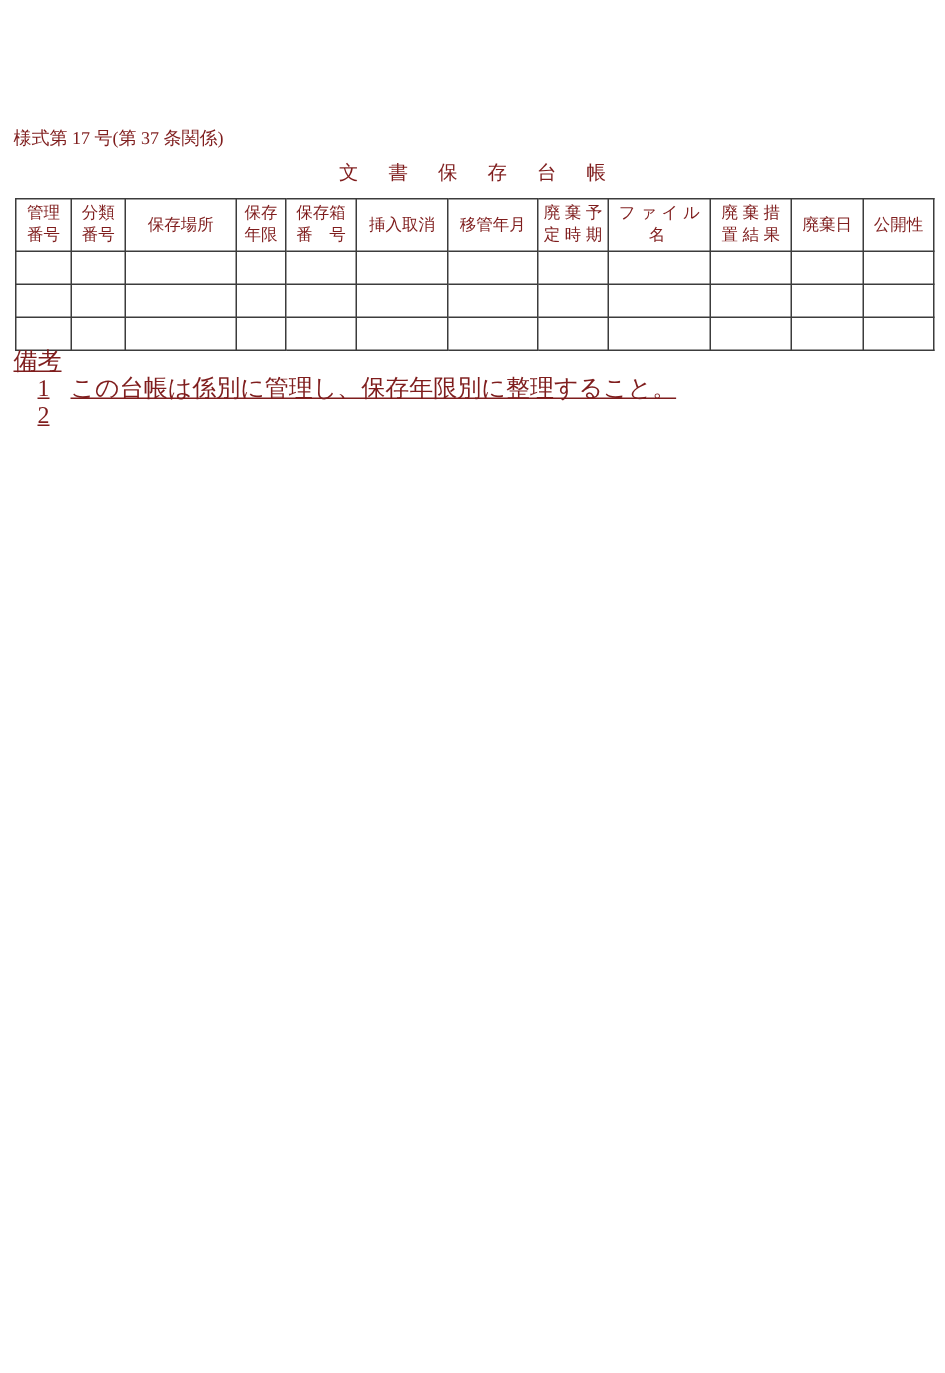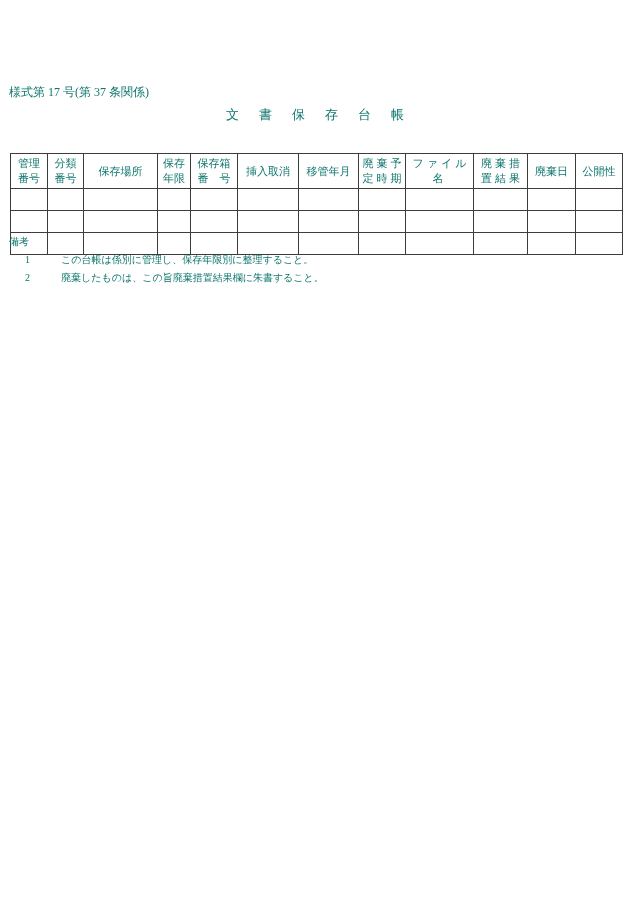--- a/index.html
+++ b/index.html
@@ -6,21 +6,21 @@
     margin: 0;
     padding: 0;
     background: #ffffff;
   }
   .page {
     position: relative;
     width: 630px;
     height: 915px;
     background: #ffffff;
     font-family: "Liberation Serif", "DejaVu Serif", serif;
-    color: #0f766e;
+    color: #7f1d1d;
     overflow: hidden;
   }
   .form-number {
     position: absolute;
     left: 9px;
     top: 85px;
     font-size: 12px;
     line-height: 14px;
     white-space: pre;
   }
@@ -35,21 +35,20 @@
     text-indent: 20px;
     line-height: 16px;
   }
   table.ledger {
     position: absolute;
     left: 10px;
     top: 132px;
     width: 612px;
     border-collapse: collapse;
     table-layout: fixed;
-    margin-top: 21px;
   }
   table.ledger th, table.ledger td {
     border: 1px solid #3c3c3c;
     padding: 0;
   }
   table.ledger thead th {
     height: 34px;
     font-weight: normal;
     font-size: 11px;
     line-height: 15px;
@@ -70,37 +69,38 @@
   col.c7  { width: 60px; }
   col.c8  { width: 47px; }
   col.c9  { width: 68px; }
   col.c10 { width: 54px; }
   col.c11 { width: 48px; }
   col.c12 { width: 47px; }
   .remarks {
     position: absolute;
     left: 9px;
     top: 235px;
-    font-size: 10px;
+    font-size: 16px;
     line-height: 14px;
+    text-decoration: underline;
   }
   .remarks-heading {
     margin: 0 0 4px 0;
   }
   .remark-item {
     display: flex;
     margin-top: 4px;
   }
   .remark-num {
     width: 14px;
     margin-left: 16px;
     flex: 0 0 auto;
   }
   .remark-text {
-    margin-left: 22px;
+    margin-left: 8px;
   }
 </style>
 </head>
 <body>
 
 <div class="page">
 
   <div class="form-number">様式第 17 号(第 37 条関係)</div>
 
   <div class="doc-title">文書保存台帳</div>
@@ -213,17 +213,16 @@
   </table>
 
   <div class="remarks">
     <div class="remarks-heading">備考</div>
     <div class="remark-item">
       <span class="remark-num">1</span>
       <span class="remark-text">この台帳は係別に管理し、保存年限別に整理すること。</span>
     </div>
     <div class="remark-item">
       <span class="remark-num">2</span>
-      <span class="remark-text">廃棄したものは、この旨廃棄措置結果欄に朱書すること。</span>
     </div>
   </div>
 
 </div>
 
 </body></html>

